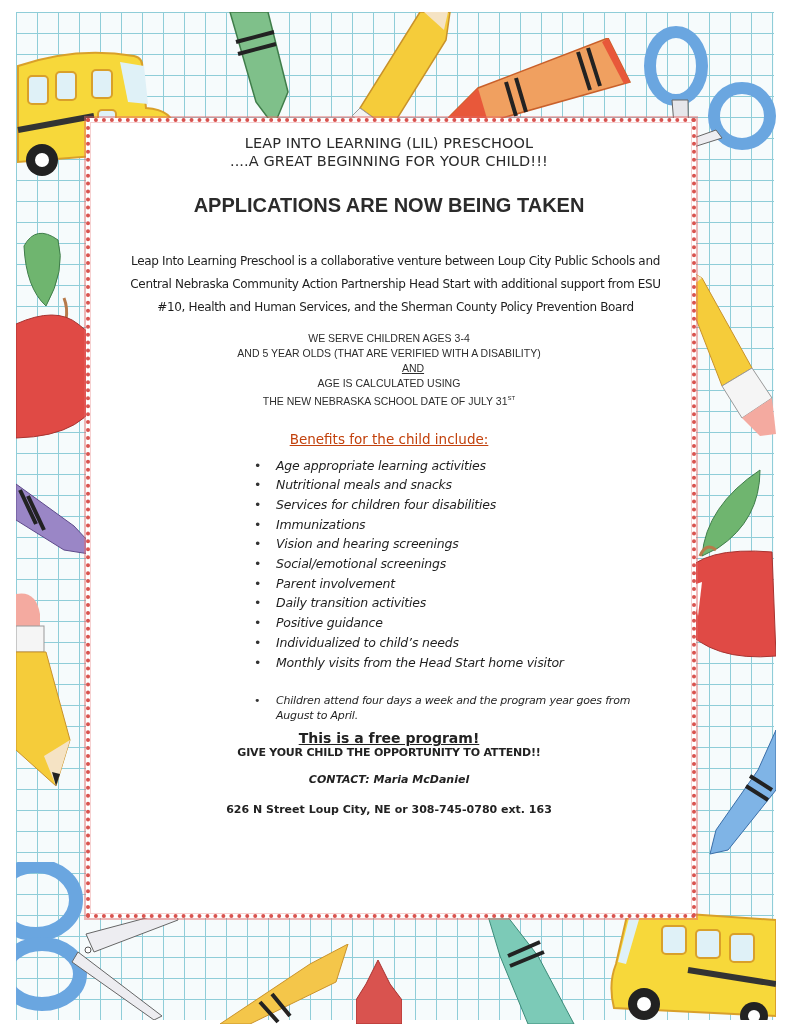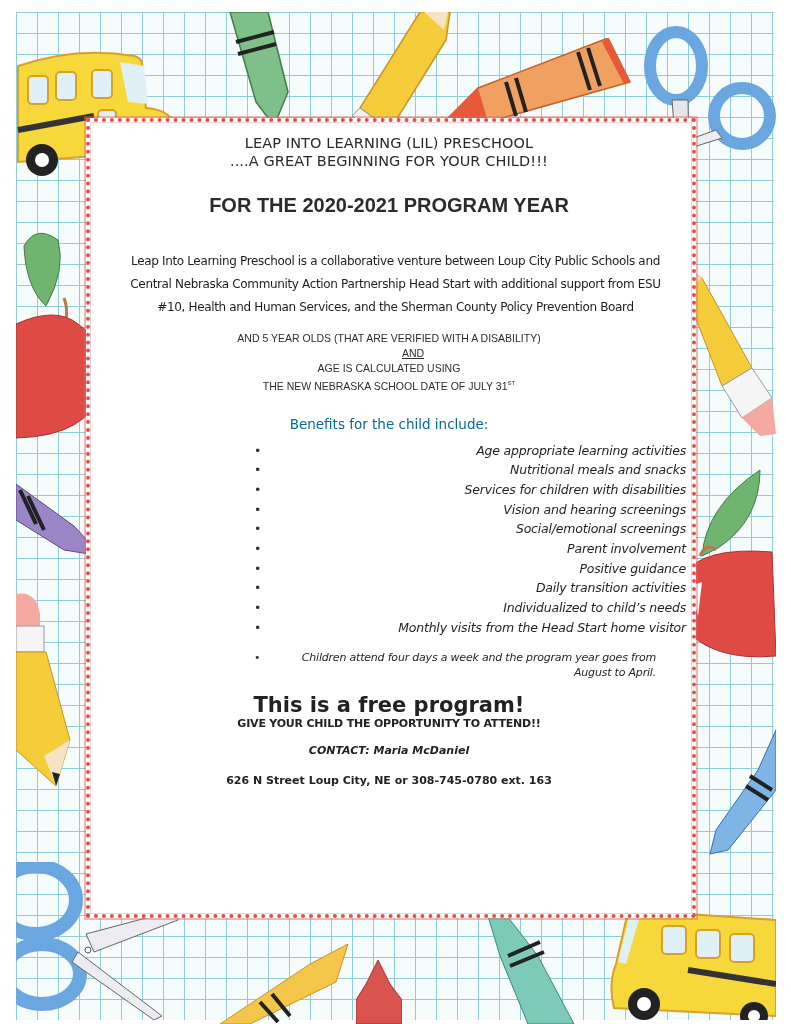--- a/index.html
+++ b/index.html
@@ -20,26 +20,26 @@
     box-shadow: 0 0 0 2px rgba(226,102,102,0.45), inset 0 0 0 1px rgba(226,102,102,0.3);
   }
   .deco { position: absolute; }
   .content { position: absolute; left: 92px; top: 126px; width: 594px; text-align: center; color: #222; }
   .h-top { font-family: "DejaVu Sans", sans-serif; font-size: 14.5px; line-height: 18px; color: #2a2a2a; letter-spacing: 0.1px; margin-top: 8px; }
   .h-main { font-family: "Liberation Sans", sans-serif; font-weight: bold; font-size: 20px; line-height: 30px; color: #2b2b2b; margin-top: 20px; }
   .intro { font-family: "DejaVu Sans", sans-serif; font-size: 12px; line-height: 23px; color: #1e1e1e; margin-top: 30px; letter-spacing: -0.35px; padding-left: 13px; }
   .serve { font-family: "Liberation Sans", sans-serif; font-size: 10.5px; line-height: 15px; color: #2d2d2d; margin-top: 12px; }
   .serve .and { text-decoration: underline; font-weight: normal; padding-left: 48px; }
   .serve sup { font-size: 6px; }
-  .benefits-title { font-family: "DejaVu Sans", sans-serif; font-size: 13.5px; color: #0369a1; margin-top: 22px; }
-  ul.benefits { list-style: none; text-align: right; margin: 9px 0 0 0; padding: 0 0 0 162px; }
+  .benefits-title { font-family: "DejaVu Sans", sans-serif; font-size: 13.5px; text-decoration: underline; color: #c2410c; margin-top: 22px; }
+  ul.benefits { list-style: none; text-align: left; margin: 9px 0 0 0; padding: 0 0 0 162px; }
   ul.benefits li { position: relative; font-family: "DejaVu Sans", sans-serif; font-style: italic; font-size: 12.5px; line-height: 19.7px; color: #1f1f1f; padding-left: 22px; letter-spacing: -0.2px; }
   ul.benefits li::before { content: "\2022"; position: absolute; left: 0; top: 0; font-style: normal; color: #333; }
-  ul.benefits li.small { font-size: 11px; line-height: 15px; width: 380px; margin-top: 12px; }
-  .free { font-family: "DejaVu Sans", sans-serif; font-weight: bold; font-size: 21px; color: #222; margin-top: 13px; }
+  ul.benefits li.small { font-size: 11px; line-height: 15px; width: 380px; margin-top: 21px; }
+  .free { font-family: "DejaVu Sans", sans-serif; font-weight: bold; font-size: 14px; color: #222; margin-top: 7px; text-decoration: underline; }
   .give { font-family: "DejaVu Sans", sans-serif; font-weight: bold; font-size: 11px; color: #222; margin-top: 0; letter-spacing: -0.2px; }
   .contact { font-family: "DejaVu Sans", sans-serif; font-style: italic; font-weight: bold; font-size: 11px; color: #222; margin-top: 14px; text-align: center; }
   .address { font-family: "DejaVu Sans", sans-serif; font-weight: bold; font-size: 11px; color: #222; margin-top: 17px; }
 </style>
 </head>
 <body>
 
 <div class="page">
   <div class="grid"></div>
 
@@ -159,46 +159,48 @@
 
   <div class="frame"></div>
 
   <div class="content">
     <div class="h-top">
       <div>LEAP INTO LEARNING (LIL) PRESCHOOL</div>
       <div>....A GREAT BEGINNING FOR YOUR CHILD!!!</div>
     </div>
 
     <div class="h-main">
-      <div>FOR THE 2020-2021 PROGRAM YEAR</div>
+      <div>APPLICATIONS ARE NOW BEING TAKEN</div>
     </div>
 
     <div class="intro">
       <div>Leap Into Learning Preschool is a collaborative venture between Loup City Public Schools and</div>
       <div>Central Nebraska Community Action Partnership Head Start with additional support from ESU</div>
       <div>#10, Health and Human Services, and the Sherman County Policy Prevention Board</div>
     </div>
 
     <div class="serve">
+      <div>WE SERVE CHILDREN AGES 3-4</div>
       <div>AND 5 YEAR OLDS (THAT ARE VERIFIED WITH A DISABILITY)</div>
       <div class="and">AND</div>
       <div>AGE IS CALCULATED USING</div>
       <div><span>THE NEW NEBRASKA SCHOOL DATE OF JULY 31</span><sup>ST</sup></div>
     </div>
 
     <div class="benefits-title">Benefits for the child include:</div>
     <ul class="benefits">
       <li>Age appropriate learning activities</li>
       <li>Nutritional meals and snacks</li>
-      <li>Services for children with disabilities</li>
+      <li>Services for children four disabilities</li>
+      <li>Immunizations</li>
       <li>Vision and hearing screenings</li>
       <li>Social/emotional screenings</li>
       <li>Parent involvement</li>
+      <li>Daily transition activities</li>
       <li>Positive guidance</li>
-      <li>Daily transition activities</li>
       <li>Individualized to child’s needs</li>
       <li>Monthly visits from the Head Start home visitor</li>
       <li class="small">Children attend four days a week and the program year goes from August to April.</li>
     </ul>
 
     <div class="free">This is a free program!</div>
     <div class="give">GIVE YOUR CHILD THE OPPORTUNITY TO ATTEND!!</div>
     <div class="contact">CONTACT:  Maria McDaniel</div>
     <div class="address">626 N Street Loup City, NE or 308-745-0780 ext. 163</div>
   </div>

